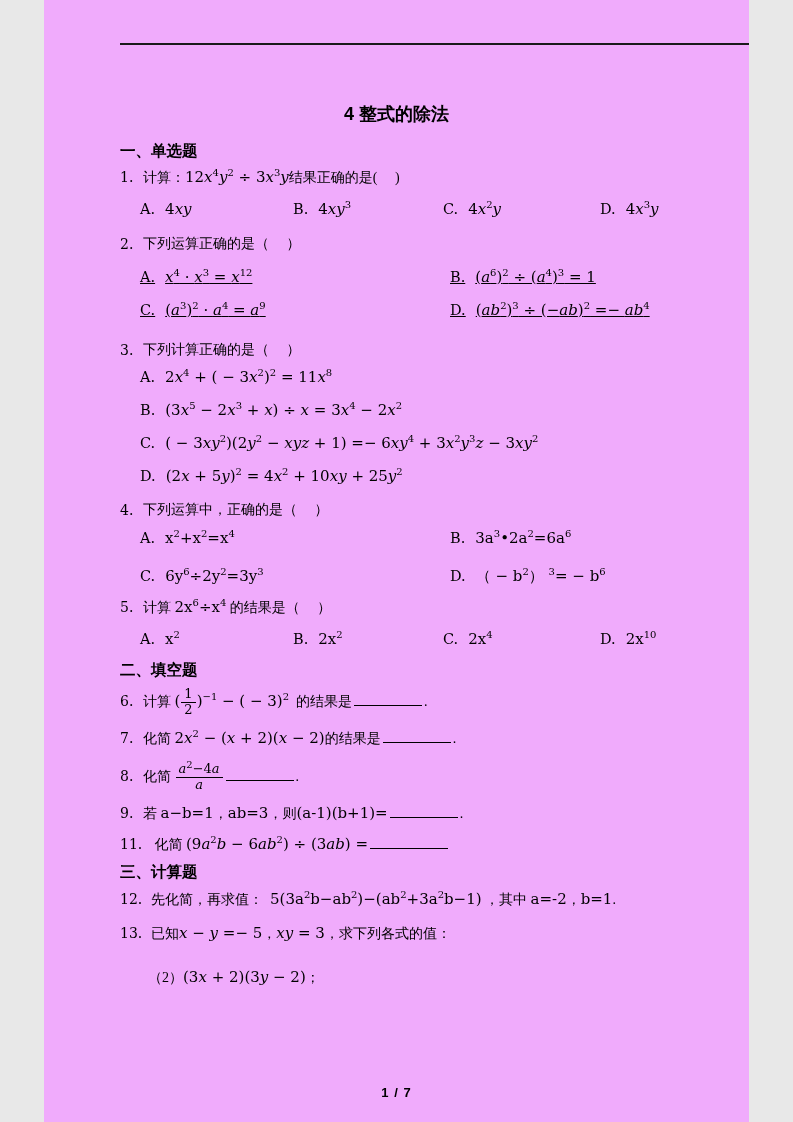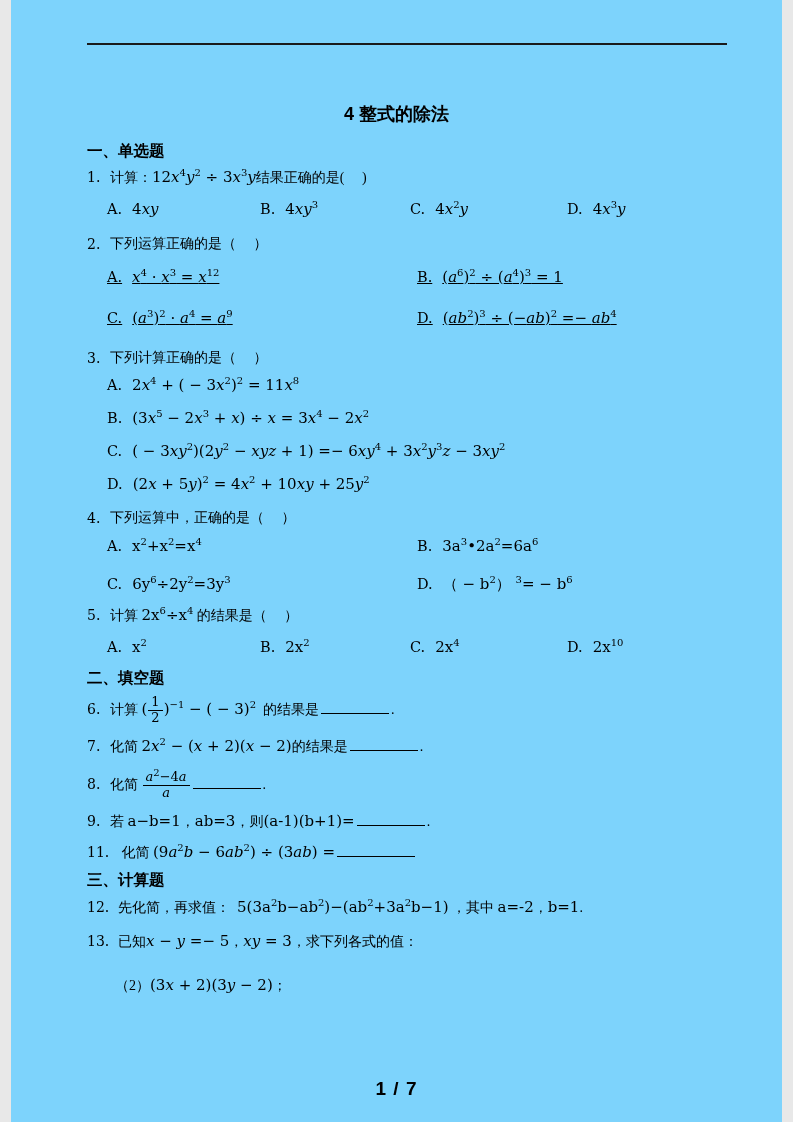--- a/index.html
+++ b/index.html
@@ -1,18 +1,18 @@
 <!DOCTYPE html>
 <html><head>
 <meta charset="utf-8">
 <style>
   html,body { margin:0; padding:0; background:#e8e8e8; }
   .page {
-    position:relative; width:771px; height:1122px; margin:0 auto;
-    background:#7dd3fc; color:#000; overflow:hidden;
+    position:relative; width:705px; height:1122px; margin:0 auto;
+    background:#f0abfc; color:#000; overflow:hidden;
     font-family:"Liberation Serif", serif; font-size:14px;
   }
   .toprule { position:absolute; top:43px; left:76px; width:640px; border-top:2px solid #1a1a1a; }
   .content { padding:0 75px 0 76px; }
   .title {
     margin:101px 0 0; text-align:center;
     font-family:"Liberation Sans", sans-serif; font-weight:700; font-size:18px; line-height:26px;
   }
   .sec {
     margin:13px 0 0; font-family:"Liberation Sans", sans-serif;
@@ -37,21 +37,21 @@
   .opts2 { display:flex; margin-left:20px; }
   .opts2 .opt:nth-child(1) { width:310px; }
   .opts2 .opt:nth-child(2) { flex:1; }
   .opt { display:block; }
   .olabel { font-family:"DejaVu Serif", serif; margin-right:10px; font-size:14.5px; }
   .optline { margin-left:20px; line-height:24px; }
   .tall { line-height:32px;text-decoration:underline; }
   .sub { margin-left:28px; line-height:24px; }
   .footer {
     position:absolute; left:0; right:0; bottom:22px; text-align:center;
-    font-family:"Liberation Sans", sans-serif; font-weight:700; font-size:19px; letter-spacing:1px;
+    font-family:"Liberation Sans", sans-serif; font-weight:700; font-size:13px; letter-spacing:1px;
   }
 </style>
 </head>
 <body>
 
 <div class="page">
   <div class="toprule"></div>
 
   <h1 class="title">4 整式的除法</h1>
 
@@ -71,21 +71,21 @@
     </div>
 
     <div class="q" style="margin-top:12px">
       <span class="qnum">2.</span>
       <div class="qbody">下列运算正确的是（&nbsp;&nbsp;&nbsp;&nbsp;&nbsp;）</div>
     </div>
     <div class="opts2 tall" style="margin-top:6px">
       <span class="opt"><span class="olabel">A.</span><span><span class="m"><i>x</i><sup>4</sup> · <i>x</i><sup>3</sup> = <i>x</i><sup>12</sup></span></span></span>
       <span class="opt"><span class="olabel">B.</span><span><span class="m">(<i>a</i><sup>6</sup>)<sup>2</sup> ÷ (<i>a</i><sup>4</sup>)<sup>3</sup> = 1</span></span></span>
     </div>
-    <div class="opts2 tall" style="margin-top:8px">
+    <div class="opts2 tall" style="">
       <span class="opt"><span class="olabel">C.</span><span><span class="m">(<i>a</i><sup>3</sup>)<sup>2</sup> · <i>a</i><sup>4</sup> = <i>a</i><sup>9</sup></span></span></span>
       <span class="opt"><span class="olabel">D.</span><span><span class="m">(<i>ab</i><sup>2</sup>)<sup>3</sup> ÷ (−<i>ab</i>)<sup>2</sup> =− <i>ab</i><sup>4</sup></span></span></span>
     </div>
 
     <div class="q" style="margin-top:12px">
       <span class="qnum">3.</span>
       <div class="qbody">下列计算正确的是（&nbsp;&nbsp;&nbsp;&nbsp;&nbsp;）</div>
     </div>
     <div class="optline" style="margin-top:4px"><span class="olabel">A.</span><span><span class="m">2<i>x</i><sup>4</sup> + ( − 3<i>x</i><sup>2</sup>)<sup>2</sup> = 11<i>x</i><sup>8</sup></span></span></div>
     <div class="optline" style="margin-top:8px"><span class="olabel">B.</span><span><span class="m">(3<i>x</i><sup>5</sup> − 2<i>x</i><sup>3</sup> + <i>x</i>) ÷ <i>x</i> = 3<i>x</i><sup>4</sup> − 2<i>x</i><sup>2</sup></span></span></div>

